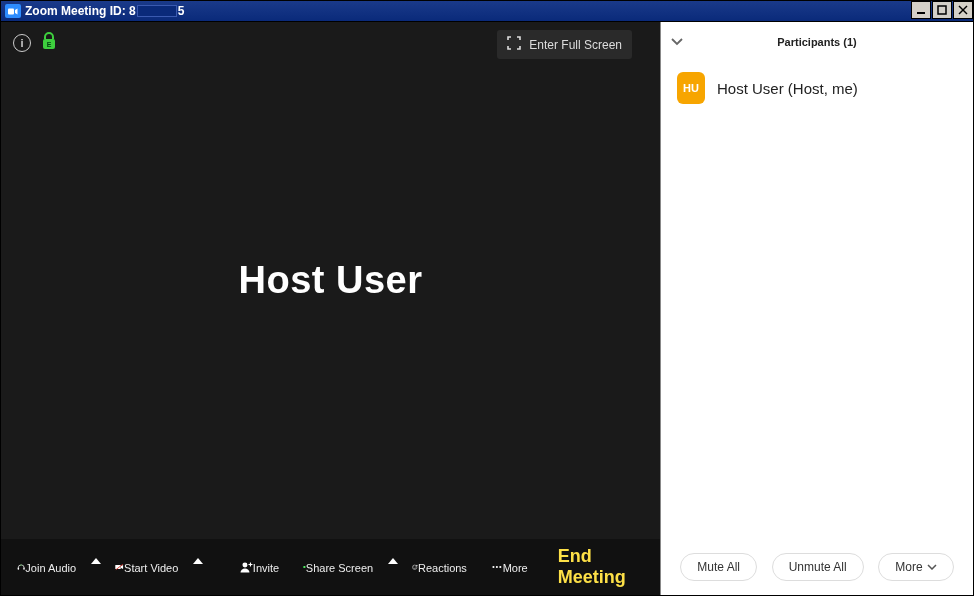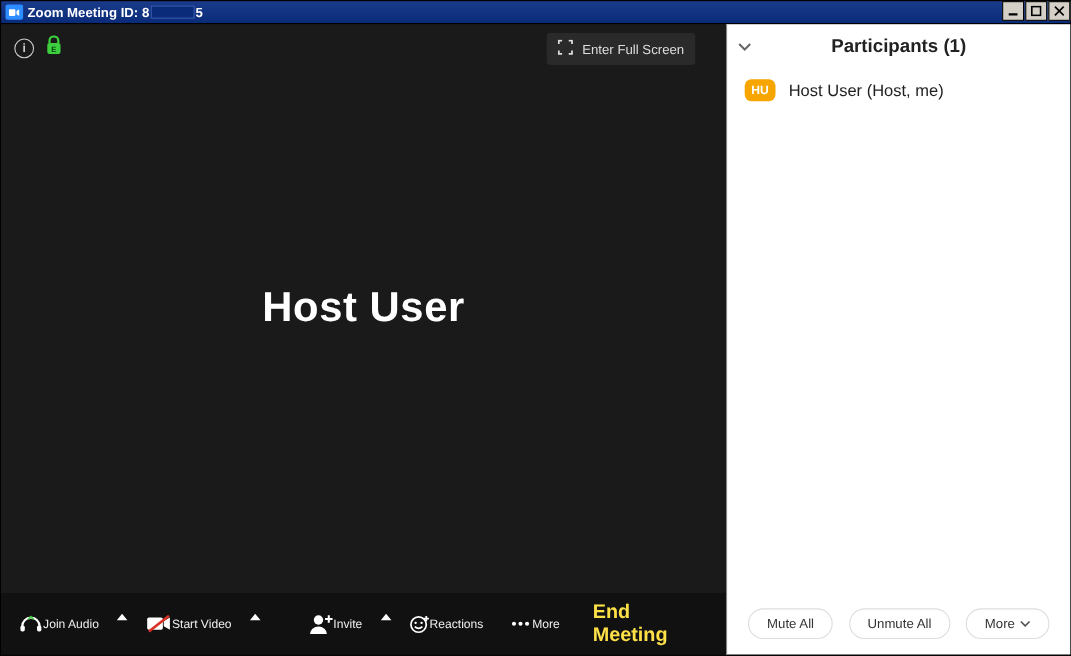--- a/index.html
+++ b/index.html
@@ -129,37 +129,37 @@
       width: 313px;
       background: #fff;
       display: flex;
       flex-direction: column;
       border-left: 1px solid #888;
     }
     .side-header {
       height: 40px;
       display: flex; align-items: center;
       padding: 0 14px;
-      font-size: 17px; font-weight: 600;
+      font-size: 11px; font-weight: 600;
       color: #222;
       position: relative;
     }
     .side-header .collapse {
       position: absolute; left: 10px; top: 50%; transform: translateY(-50%);
       cursor: pointer;
     }
     .side-header .title { flex:1; text-align:center; }
 
     .participant-row {
       display: flex; align-items: center;
       padding: 10px 16px;
       cursor: pointer;
     }
     .avatar {
-      width: 28px; height: 20px; border-radius: 6px;
+      width: 28px; height: 32px; border-radius: 6px;
       background: #f7a500; color: #fff;
       font-size: 11px; font-weight:700;
       display:flex; align-items:center; justify-content:center;
       margin-right: 12px;
     }
     .pname { font-size: 15px; color: #222; }
 
     .side-footer {
       margin-top: auto;
       display: flex; align-items: center; justify-content: space-around;
@@ -274,20 +274,27 @@
       <div class="tool">
         <svg width="26" height="22" viewBox="0 0 26 22">
           <circle cx="10" cy="7" r="5" fill="#fff"></circle>
           <path d="M1 22 a9 8 0 0 1 18 0 Z" fill="#fff"></path>
           <line x1="21" y1="2" x2="21" y2="10" stroke="#fff" stroke-width="2.2"></line>
           <line x1="17" y1="6" x2="25" y2="6" stroke="#fff" stroke-width="2.2"></line>
         </svg>
         <span class="tool-label">Invite</span>
       </div>
 
+      <div class="tool">
+        <svg width="26" height="22" viewBox="0 0 26 22">
+          <rect x="2" y="1" width="22" height="20" rx="5" fill="#2ecc40"></rect>
+          <path d="M13 6 L8 12 H11 V16 H15 V12 H18 Z" fill="#fff"></path>
+        </svg>
+        <span class="tool-label">Share Screen</span>
+      </div>
       <div class="chev-up">
         <svg width="10" height="6">
             <path d="M0 6 L5 0 L10 6" fill="#fff"></path>
           </svg>
       </div>
 
       <div class="tool">
         <svg width="24" height="22" viewBox="0 0 24 22">
           <circle cx="11" cy="12" r="9" fill="none" stroke="#fff" stroke-width="2"></circle>
           <circle cx="7.5" cy="10" r="1.4" fill="#fff"></circle>

